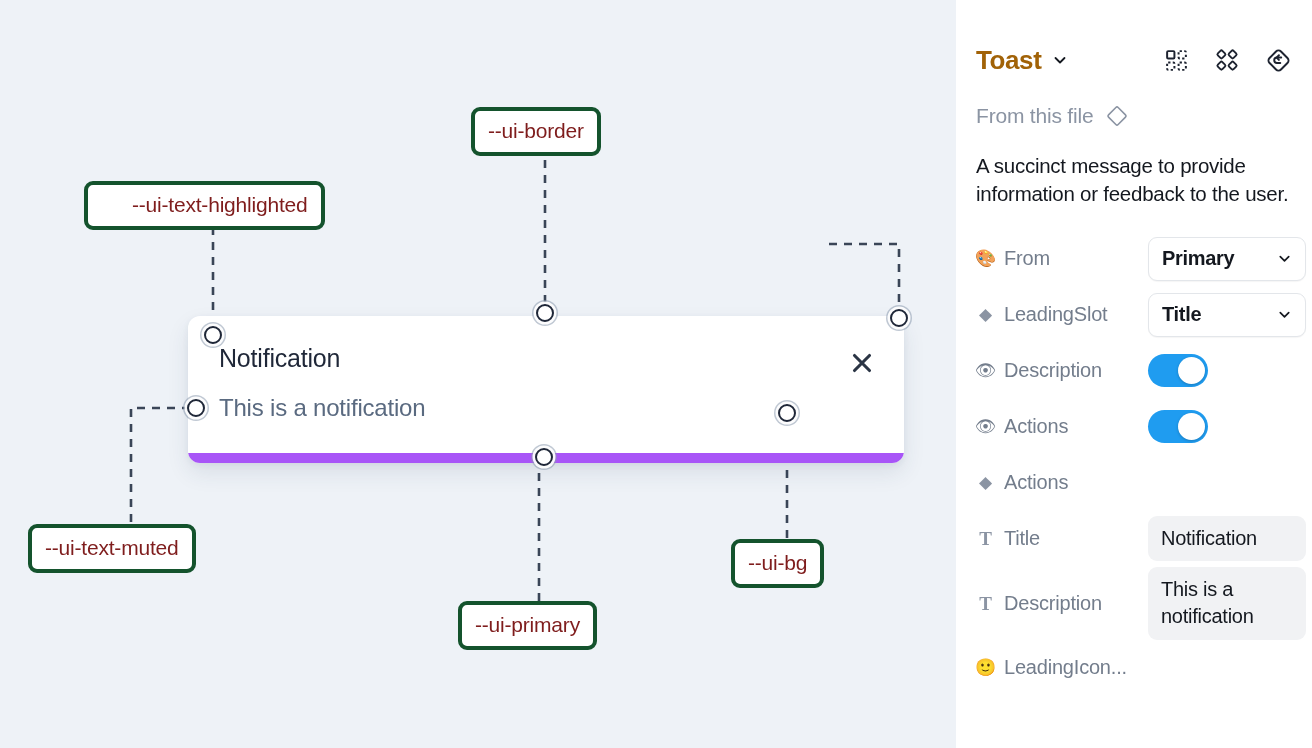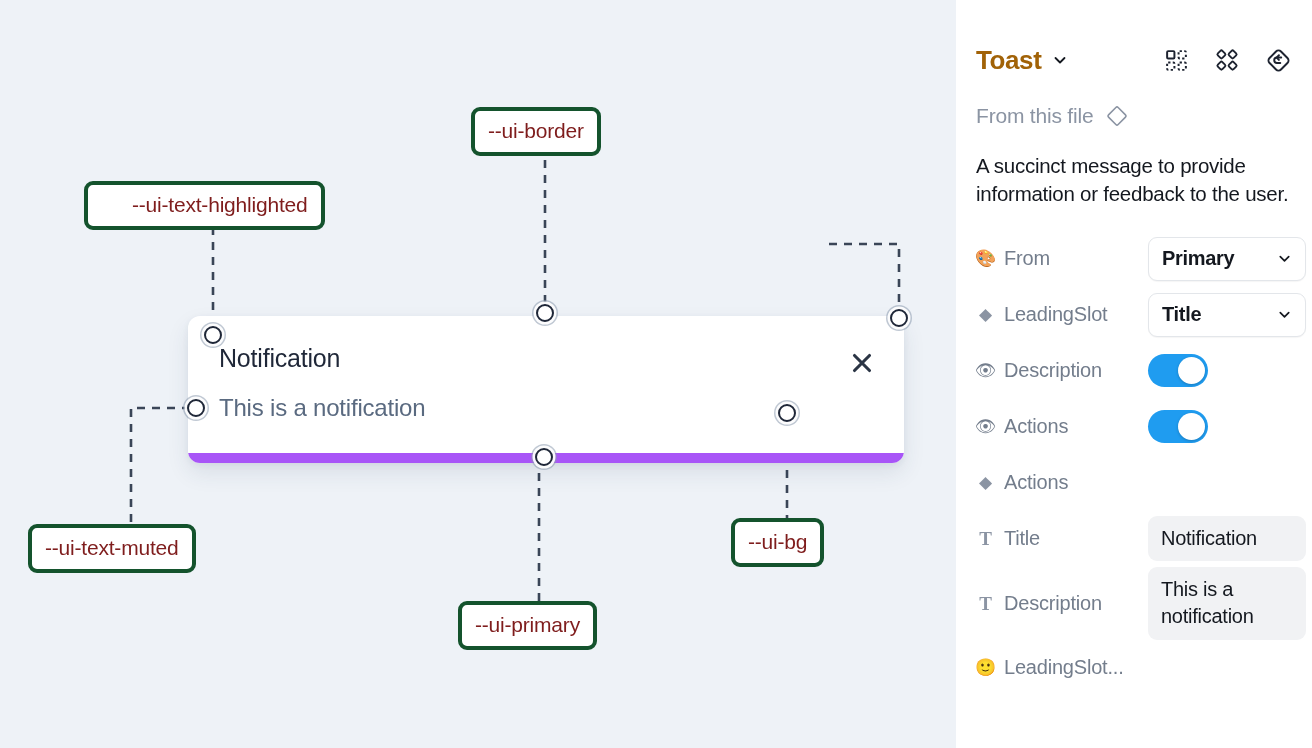--- a/index.html
+++ b/index.html
@@ -193,21 +193,21 @@
         <path d="M539 601 L539 457"></path>
 
         <path d="M787 538 L787 413"></path>
       </g>
     </svg>
 
     <div class="token-pill" style="left:84px; top:181px;padding-left:44px;">--ui-text-highlighted</div>
     <div class="token-pill" style="left:471px; top:107px;">--ui-border</div>
     <div class="token-pill" style="left:28px; top:524px;">--ui-text-muted</div>
     <div class="token-pill" style="left:458px; top:601px;">--ui-primary</div>
-    <div class="token-pill" style="left:731px; top:518px;">--ui-bg</div>
+    <div class="token-pill" style="left:731px; top:539px;">--ui-bg</div>
 
     <div id="toast-card">
       <div id="toast-title">Notification</div>
       <div id="toast-desc">This is a notification</div>
       <div id="toast-close">
         <svg width="26" height="26" viewBox="0 0 26 26" fill="none" stroke="#2b3545" stroke-width="3.1" stroke-linecap="round">
           <path d="M5.5 5.5 L20.5 20.5 M20.5 5.5 L5.5 20.5"></path>
         </svg>
       </div>
       <div id="toast-progress"></div>
@@ -356,19 +356,19 @@
         <div class="prop-control">
           <div class="text-box">
             <span class="text-value">This is a notification</span>
           </div>
         </div>
       </div>
 
       <div class="prop-row">
         <div class="prop-label">
           <span class="prop-icon">🙂</span>
-          <span>LeadingSlot...</span>
+          <span>LeadingIcon...</span>
         </div>
       </div>
 
     </div>
   </div>
 </div>
 
 </body></html>

